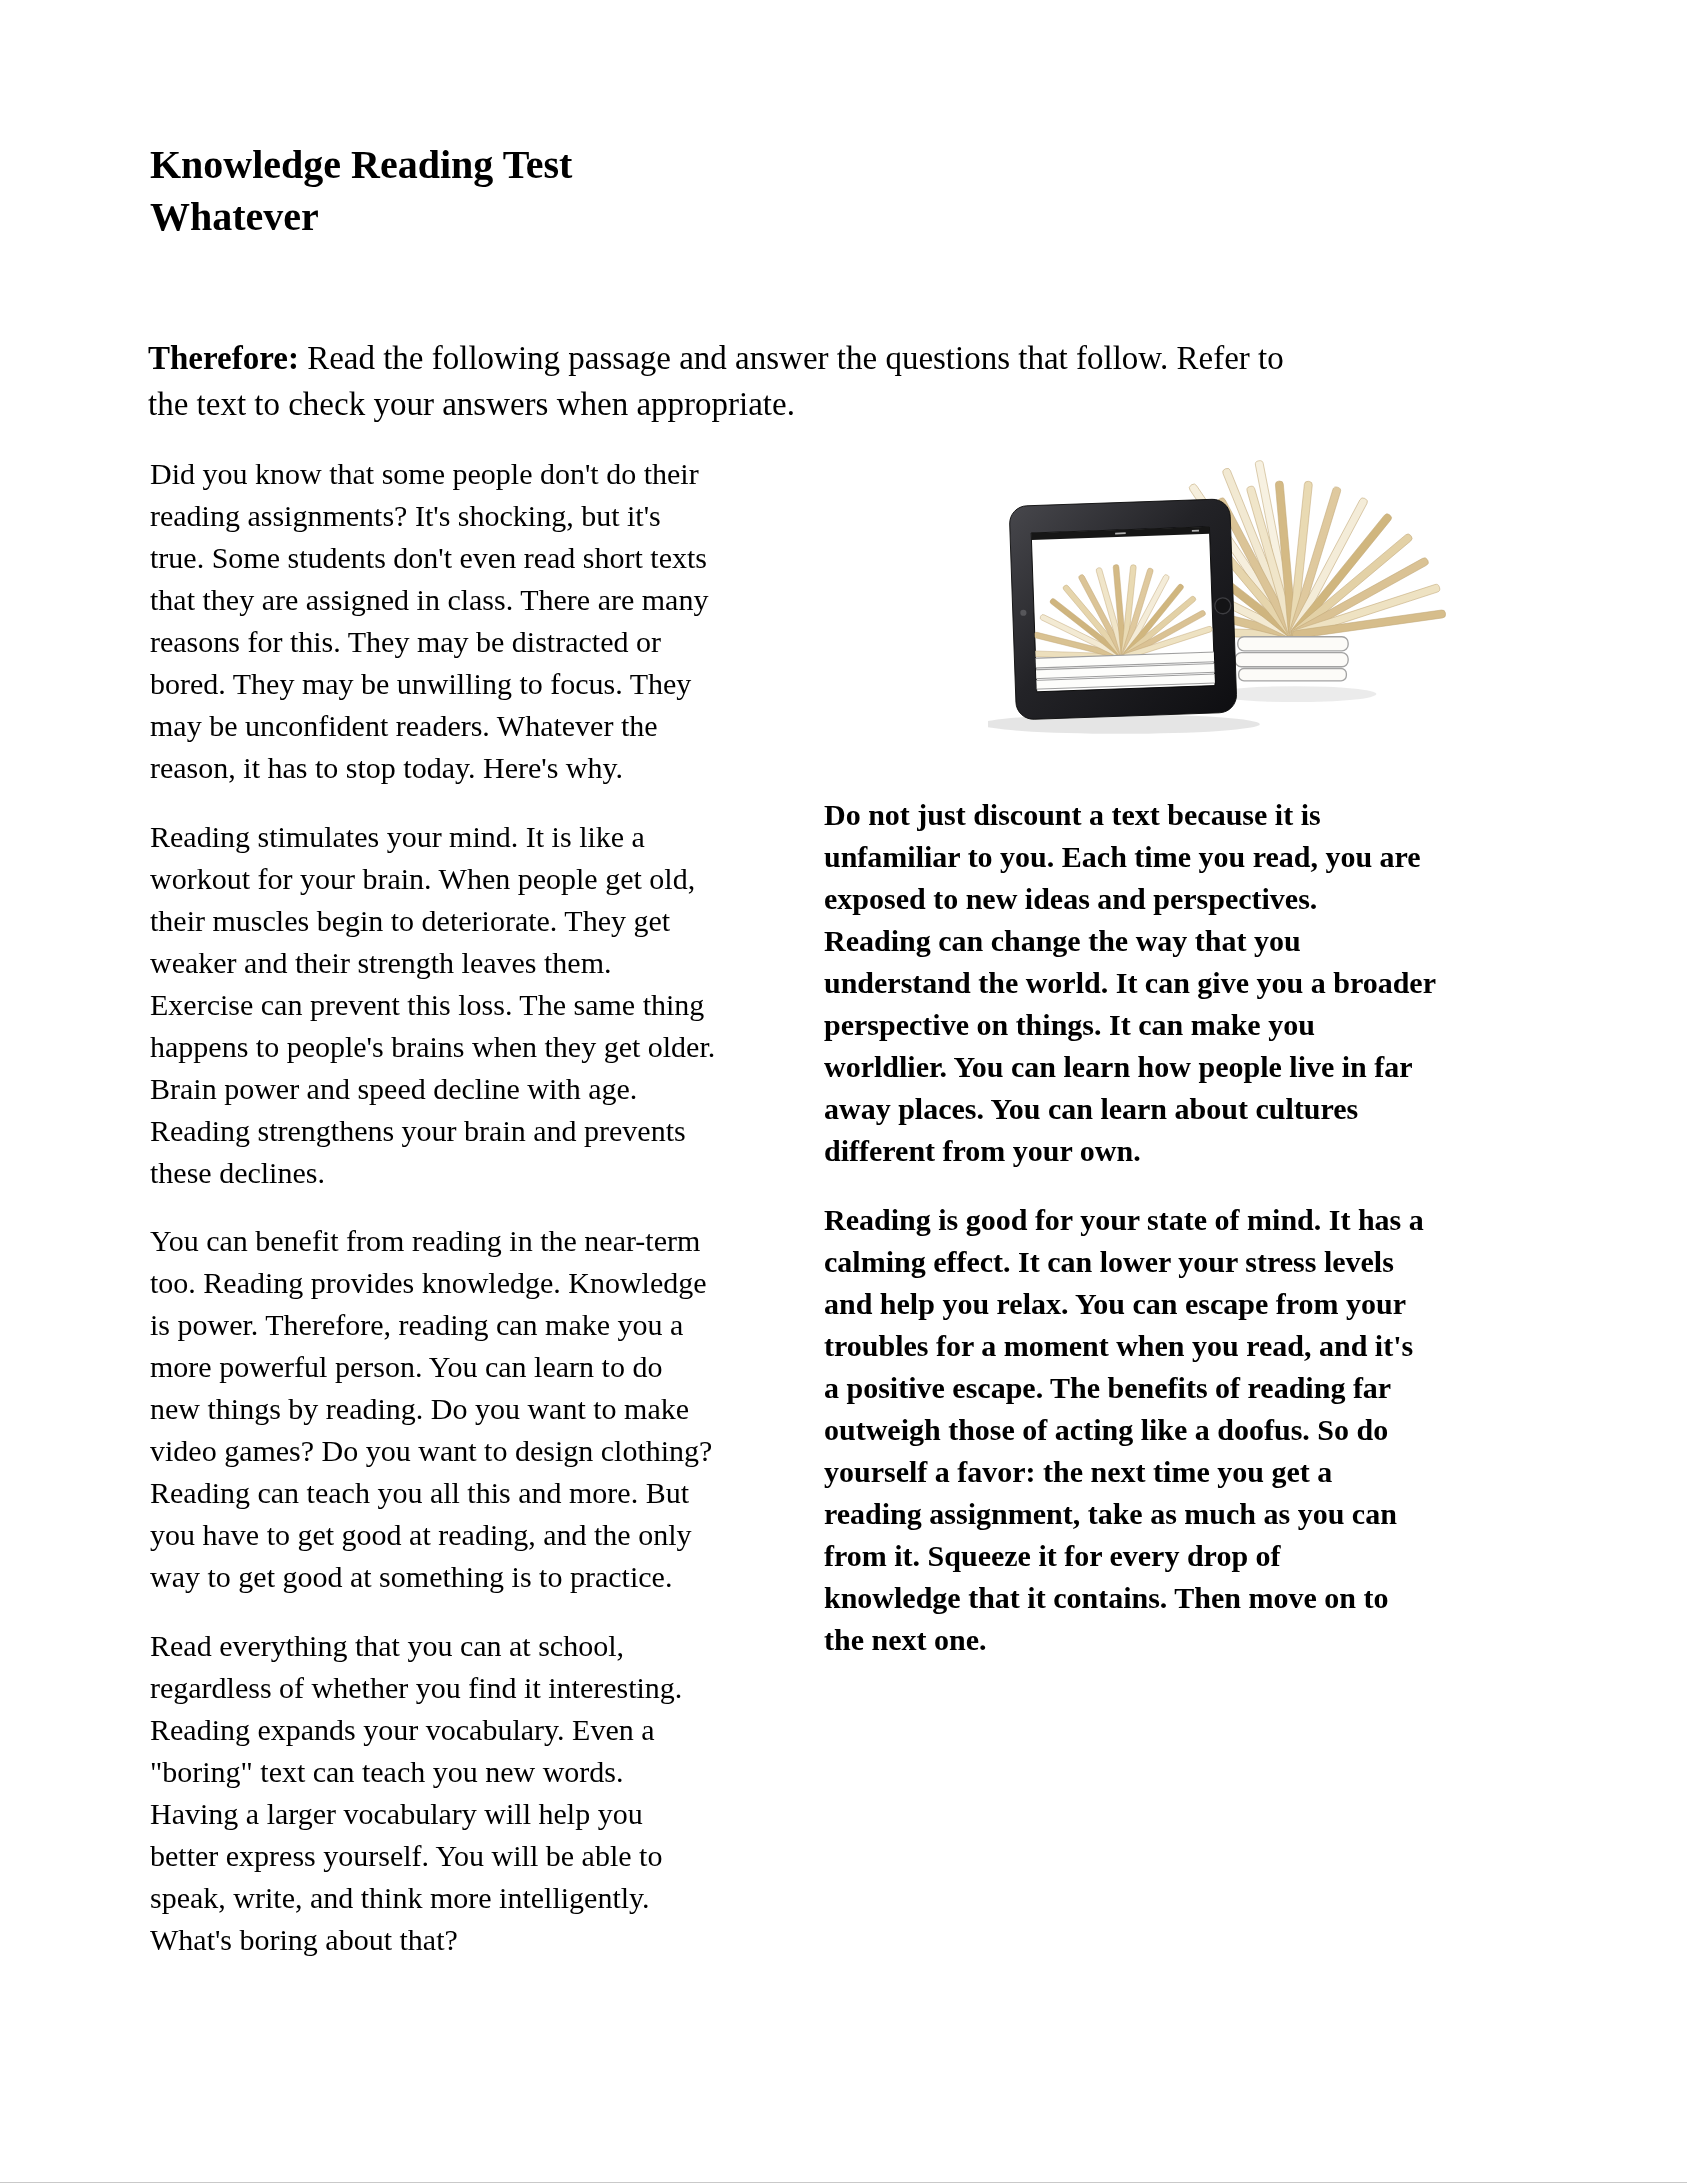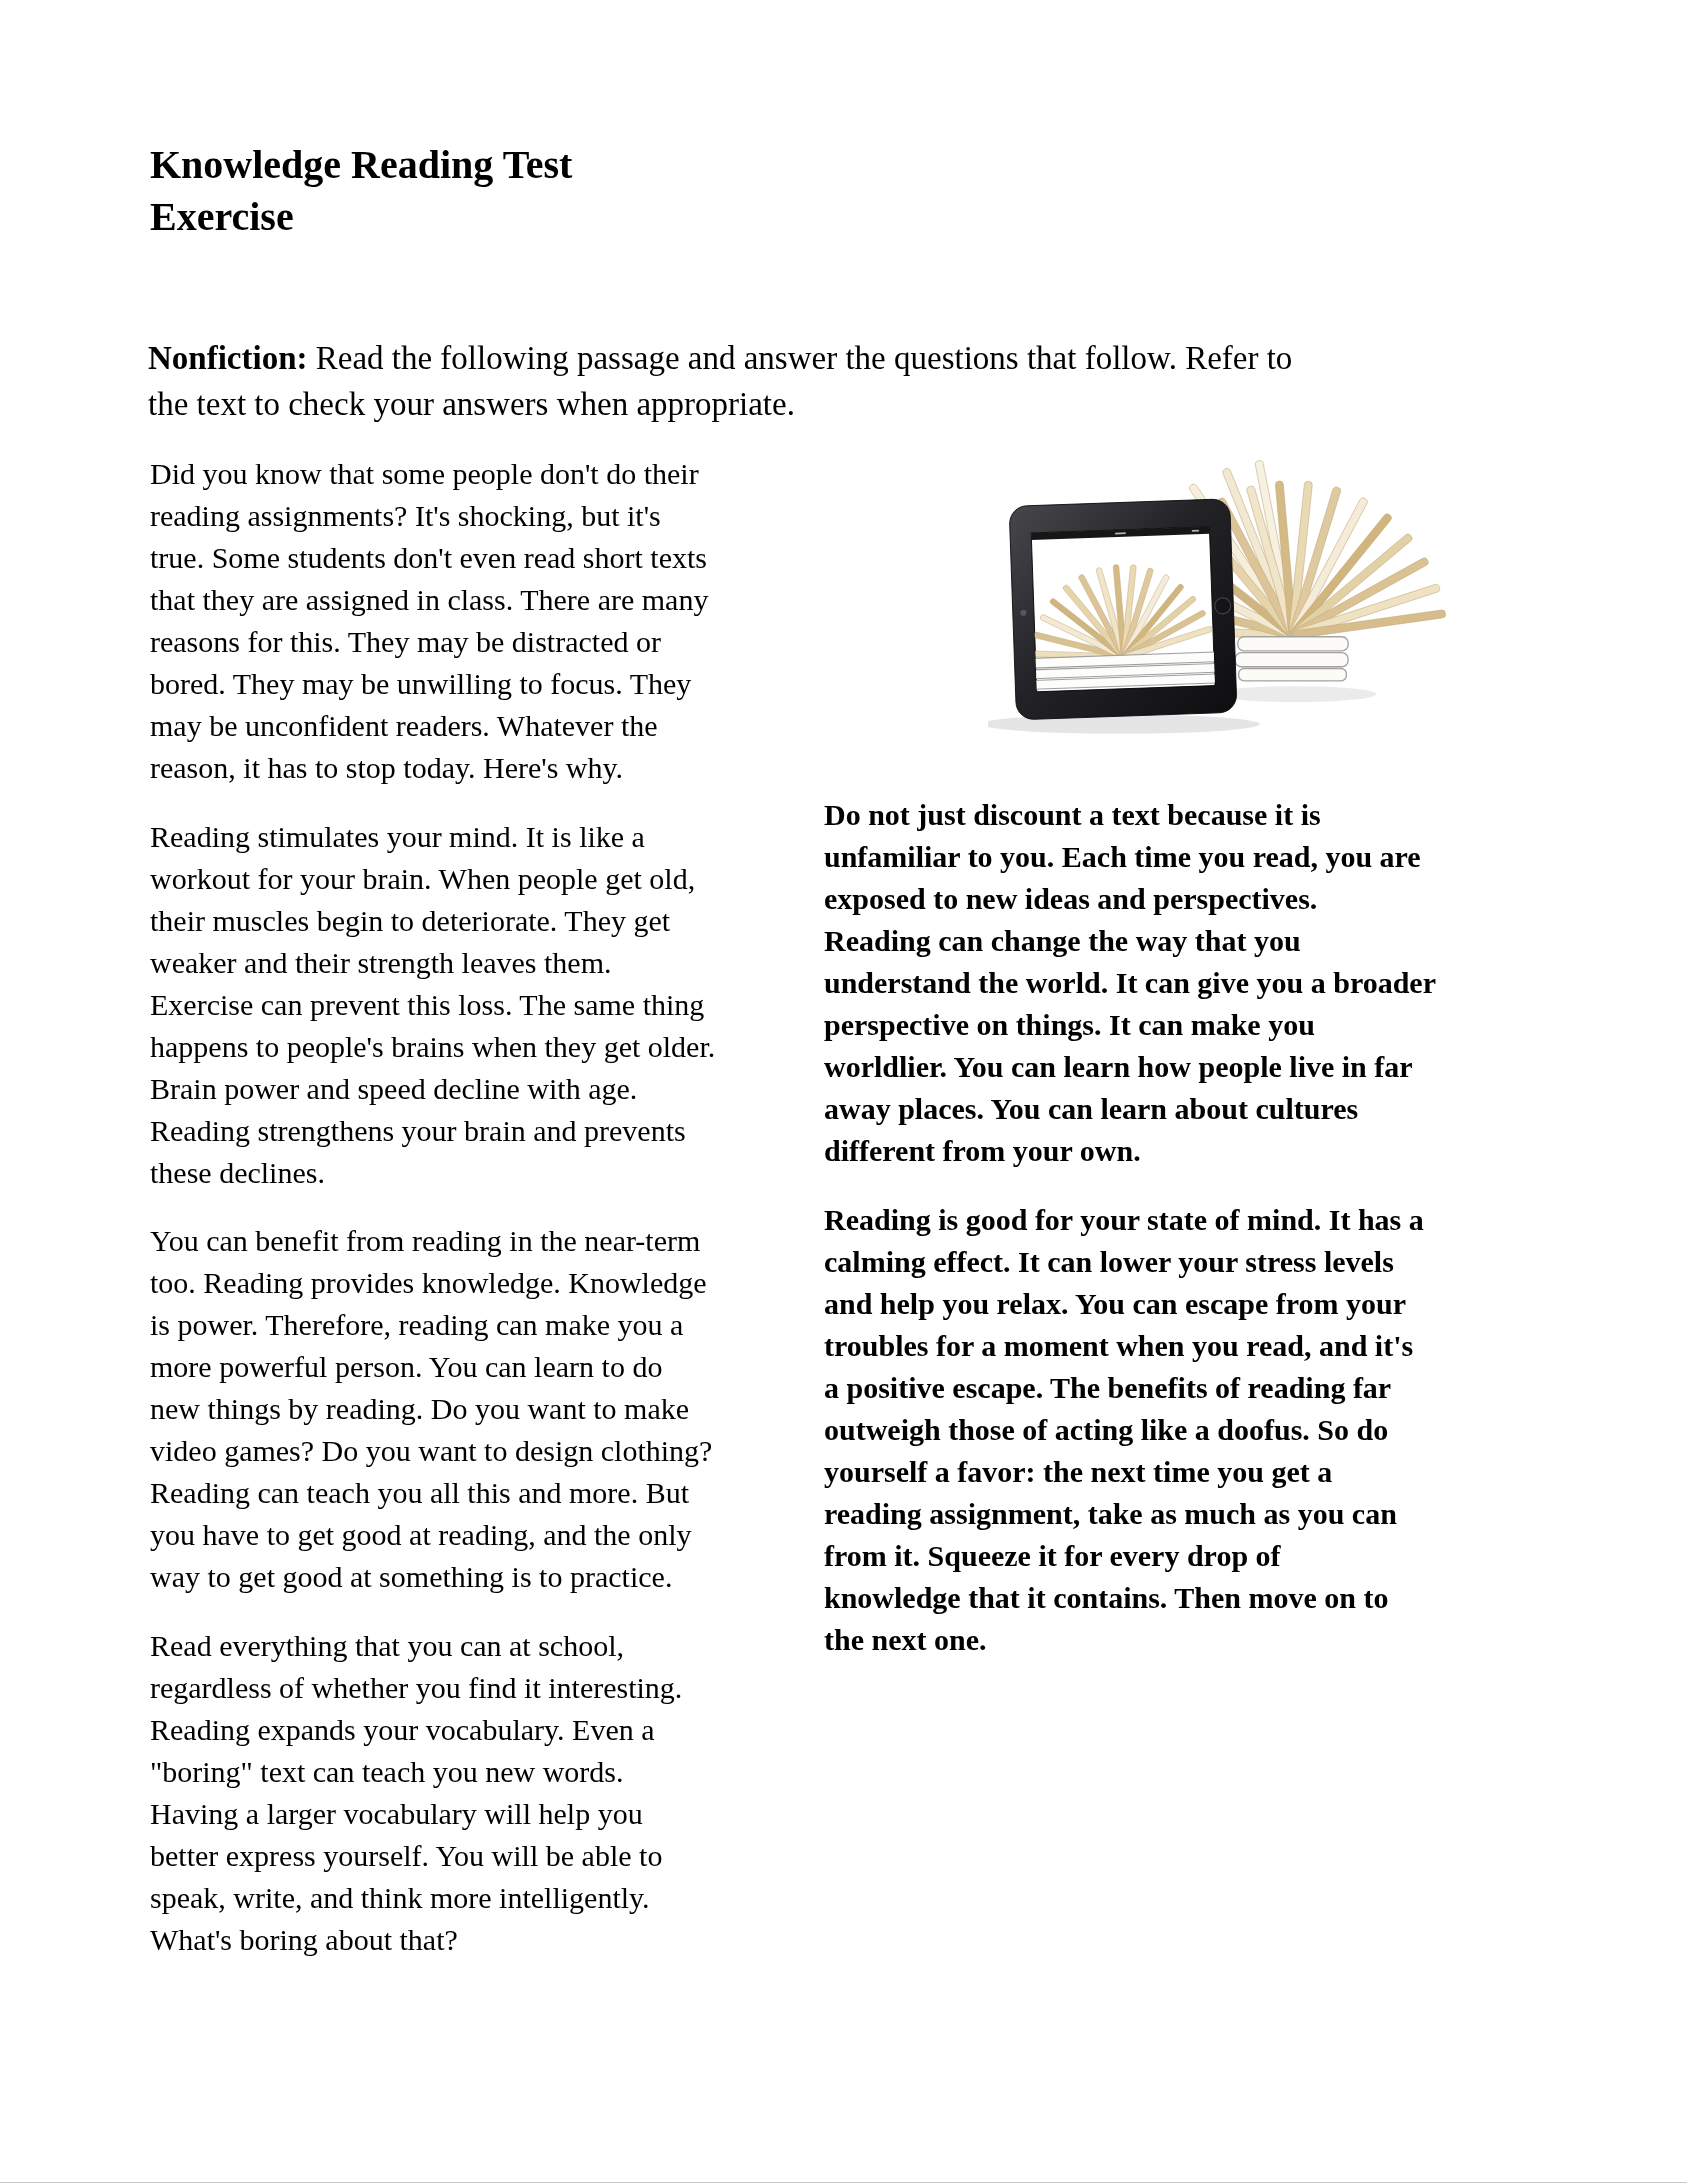--- a/index.html
+++ b/index.html
@@ -44,24 +44,24 @@
   }
 </style>
 </head>
 <body>
 
 <div class="page">
 
 
   <div class="title">
     <div>Knowledge Reading Test</div>
-    <div>Exercise</div>
-  </div>
-
-  <p class="directions"><span class="b">Nonfiction:</span><span> Read the following passage and answer the questions that follow. Refer to
+    <div>Whatever</div>
+  </div>
+
+  <p class="directions"><span class="b">Therefore:</span><span> Read the following passage and answer the questions that follow. Refer to
 the text to check your answers when appropriate.</span></p>
 
   <div class="figure">
     <svg viewBox="0 0 520 350" width="459" height="309">
       <defs>
         <linearGradient id="bezel" x1="0" y1="0" x2="1" y2="1">
           <stop offset="0" stop-color="#47474c"></stop>
           <stop offset="0.45" stop-color="#232327"></stop>
           <stop offset="1" stop-color="#0e0e11"></stop>
         </linearGradient>

